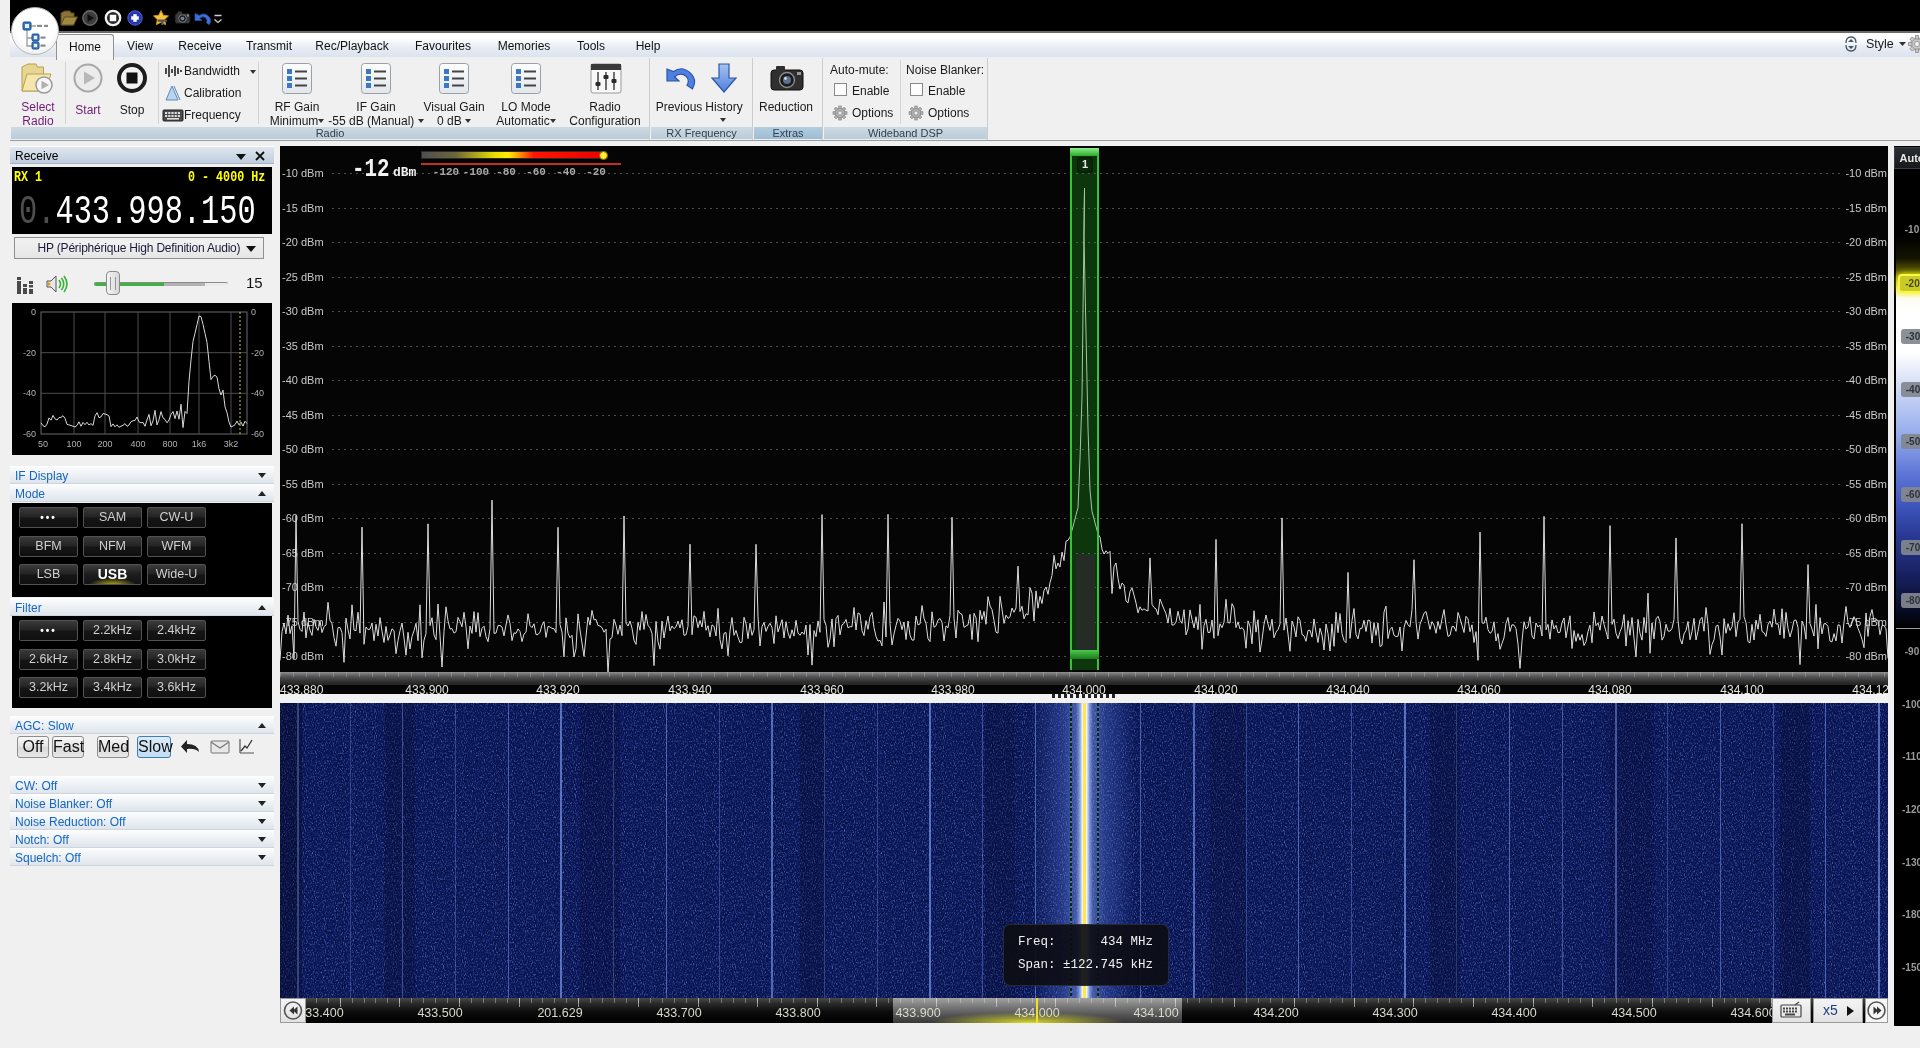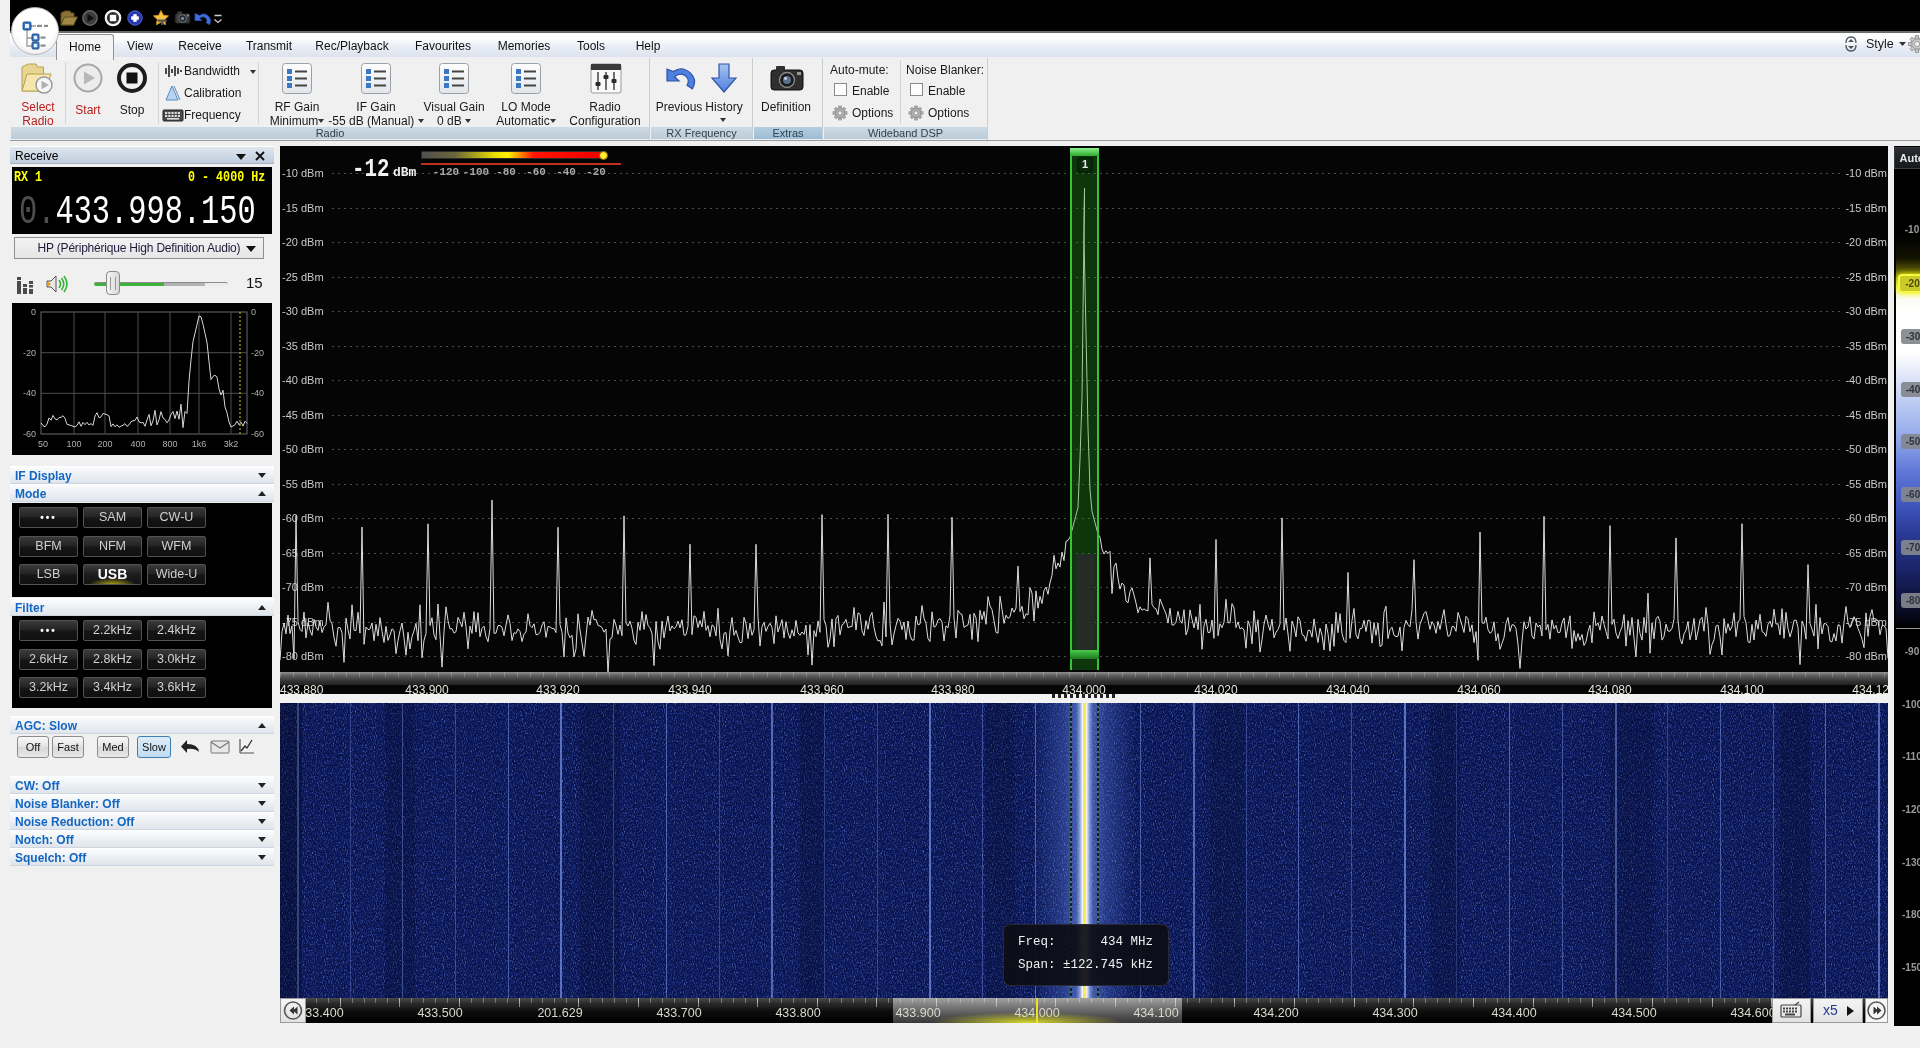--- a/index.html
+++ b/index.html
@@ -21,40 +21,40 @@
   border:1px solid #919191; border-bottom:none; border-radius:3px 3px 0 0; text-align:center;
   line-height:24px; font-size:12px; color:#111; z-index:5; }
 
 #ribbon { left:0; top:57px; width:1920px; height:84px; background:#f0f0f0;
   border-bottom:1px solid #979ca1; }
 .gsep { position:absolute; top:1px; width:1px; height:82px; background:#c8cdd2; }
 .ssep { position:absolute; width:1px; background:#d4d4d4; }
 .gstrip { position:absolute; top:127px; height:12px; background:linear-gradient(#cddae4,#bccbd9);
   font-size:11px; color:#33414e; text-align:center; line-height:12px; }
 .rbtext { position:absolute; font-size:12px; color:#1a1a1a; text-align:center; }
-.rbgray { color:#b91c1c; }
+.rbgray { color:#701a75; }
 .dda { display:inline-block; width:0; height:0; border-left:3.5px solid transparent;
   border-right:3.5px solid transparent; border-top:4px solid #333; vertical-align:2px; }
 .cbx { position:absolute; width:13px; height:13px; background:#fdfdfd; border:1px solid #8a8a8a; }
 
 #leftpanel { left:0; top:146px; width:264px; height:880px; background:#f0f0f0; }
 .phead { position:absolute; left:0; width:264px; height:18px;
   background:linear-gradient(#fbfcfd,#dfe5ec); border-top:1px solid #fff; border-bottom:1px solid #cdd5de;
-  font-size:12px; font-weight:bold; color:#1366c2; line-height:18px; padding-left:5px; }
+  font-size:12px; font-weight:normal; color:#1366c2; line-height:18px; padding-left:5px; }
 .phead .arr { position:absolute; right:8px; top:6px; width:0; height:0;
   border-left:4px solid transparent; border-right:4px solid transparent; }
 .arrdn { border-top:5px solid #222; }
 .arrup { border-bottom:5px solid #222; }
 .blackbox { position:absolute; left:2px; width:260px; background:#000; }
 .dbtn { position:absolute; width:59px; height:21px; border-radius:2px; border:1px solid #525252;
   background:linear-gradient(#3a3a3a,#242424 45%,#151515 55%,#101010); color:#cfcfcf; font-size:12.5px;
   text-align:center; line-height:19px; }
 .lbtn { position:absolute; height:22px; border-radius:3px; border:1px solid #8c8c8c;
   background:linear-gradient(#f8f8f8,#e4e4e4 50%,#d8d8d8 51%,#e8e8e8); color:#111;
-  font-size:11px; text-align:center; line-height:20px; }
+  font-size:16px; text-align:center; line-height:20px; }
 
 #spectrum { left:270px; top:146px; width:1608px; height:557px; background:#050505; }
 .grid { position:absolute; left:52px; width:1512px; height:1px;
   background-image:repeating-linear-gradient(90deg,#4e4e4e 0 2px,transparent 2px 6px); }
 .dbl { position:absolute; font-size:11px; color:#c9c9c9; white-space:nowrap; }
 #fxaxis { position:absolute; left:0; top:526px; width:1608px; height:13px;
   background:linear-gradient(#909090,#5a5a5a 30%,#333 70%,#222); }
 .flab { position:absolute; top:537px; font-size:12px; color:#e4e4da; }
 
 #rightbar { left:1884px; top:146px; width:36px; height:880px; background:#000;font-weight:bold; }
@@ -328,21 +328,21 @@
 <span class="dda" style="position:absolute;left:710px;top:118px"></span>
 
 <svg class="abs" style="left:760px;top:64px" width="34" height="28" viewBox="0 0 34 28">
  <rect x="1" y="6" width="32" height="20" rx="3" fill="#2f2f2f" stroke="#0f0f0f"></rect>
  <rect x="6" y="2" width="9" height="5" rx="1" fill="#2f2f2f"></rect>
  <circle cx="17" cy="16" r="7.5" fill="#1a1a1a" stroke="#8a8a8a" stroke-width="1.4"></circle>
  <circle cx="17" cy="16" r="4" fill="#5a718e"></circle>
  <circle cx="15.5" cy="14.5" r="1.4" fill="#cdd8e4"></circle>
  <rect x="27" y="8" width="4" height="3" fill="#999"></rect>
 </svg>
-<div class="rbtext" style="left:741px;top:100px;width:70px">Definition</div>
+<div class="rbtext" style="left:741px;top:100px;width:70px">Reduction</div>
 
 <div class="rbtext" style="left:820px;top:63px;width:70px;text-align:left">Auto-mute:</div>
 <div class="cbx" style="left:824px;top:83px"></div>
 <div class="rbtext" style="left:842px;top:84px;width:50px;text-align:left">Enable</div>
 <svg class="abs" style="left:822px;top:105px" width="16" height="16" viewBox="0 0 16 16">
 <g transform="translate(8,8)" fill="#b0b0b0" stroke="#8a8a8a" stroke-width=".7">
 <circle r="5"></circle>
         <circle r="2" fill="#f0f0f0"></circle>
 <g>
           <rect x="-1.3" y="-7" width="2.6" height="2.6"></rect>

